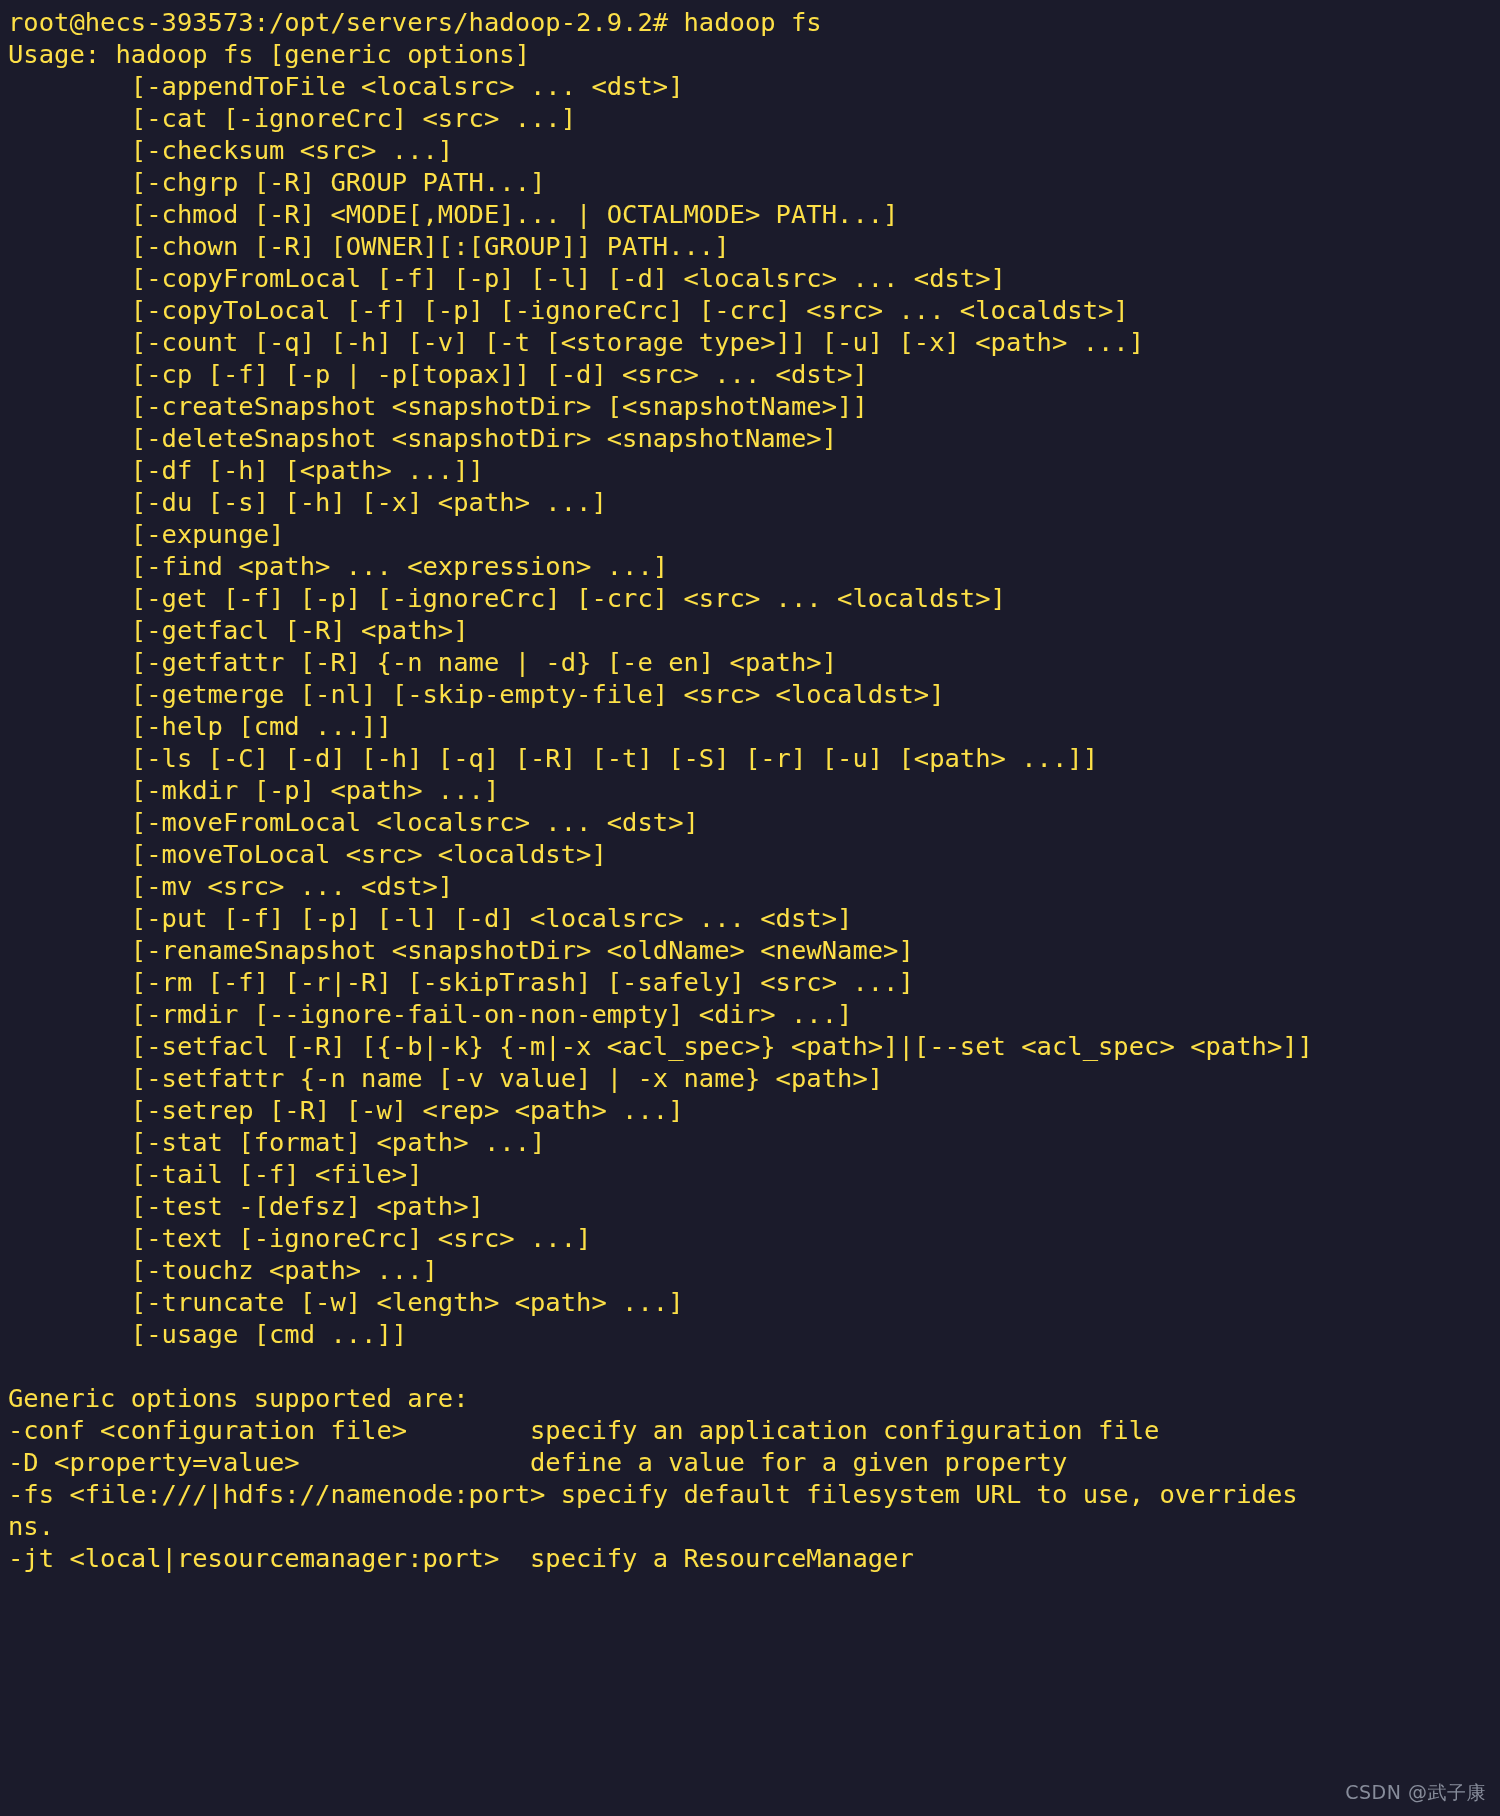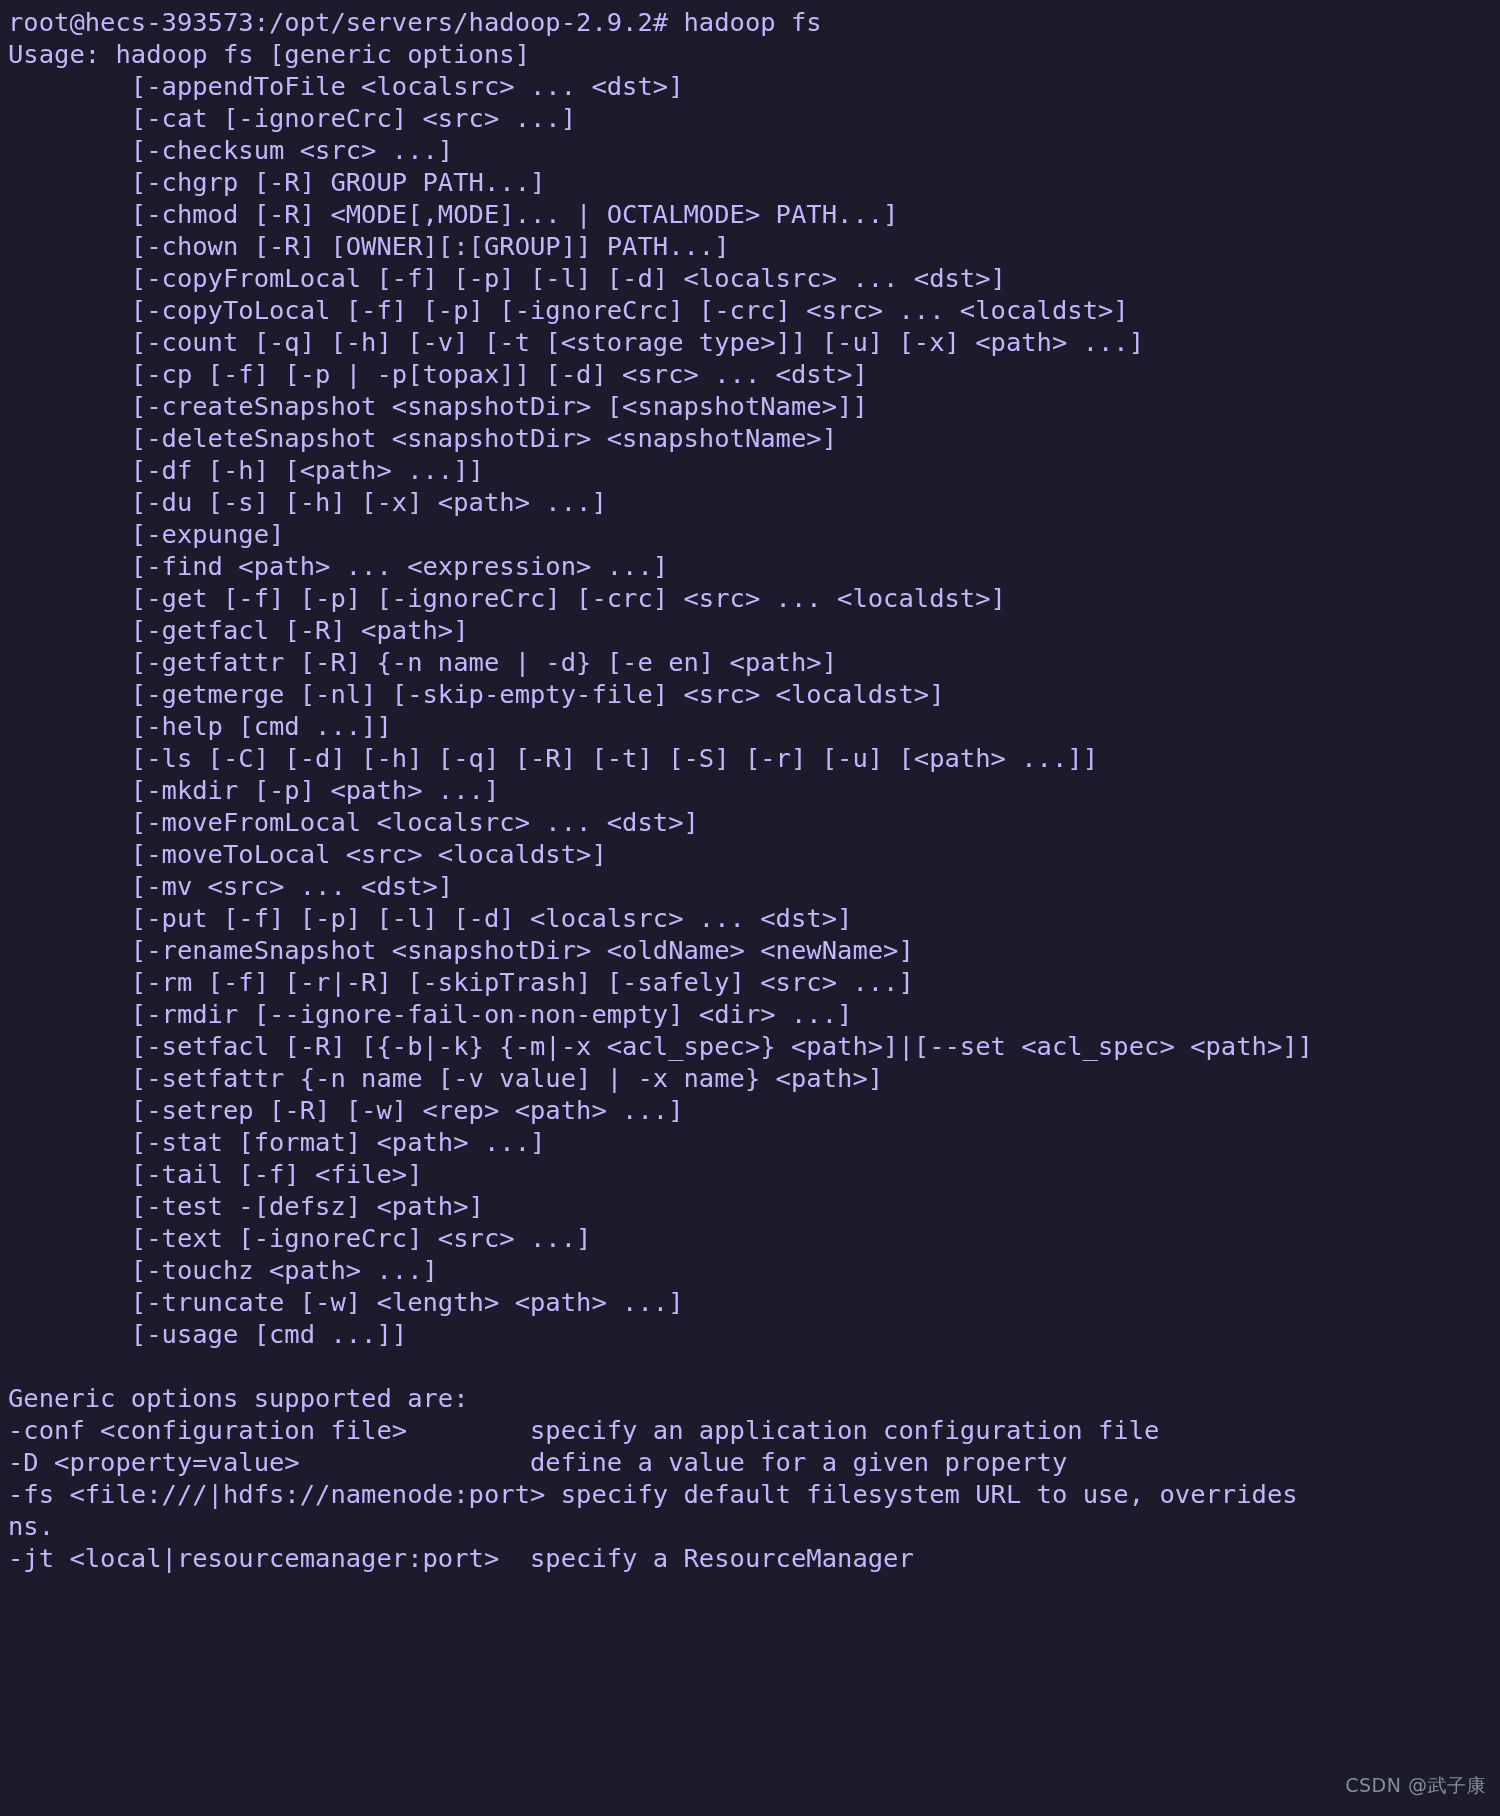--- a/index.html
+++ b/index.html
@@ -22,27 +22,27 @@
     line-height: 32px;
     color: #2ecc71;
     white-space: pre;
     letter-spacing: 0px;
     padding-left: 8px;
     -webkit-font-smoothing: antialiased;
   }
   .term-line {
     white-space: pre;
     min-height: 32px;
-    color: #c4b5fd;
+    color: #fde047;
   }
   .term-line.blank { color: transparent; }
   #csdn-watermark {
     position: absolute;
     right: 14px;
-    bottom: 17px;
+    bottom: 10px;
     font-family: "DejaVu Sans", "Liberation Sans", sans-serif;
     font-size: 19px;
     color: #9aa0ae;
     opacity: 0.85;
     letter-spacing: 0.5px;
     user-select: none;
   }
 </style>
 </head>
 <body>

